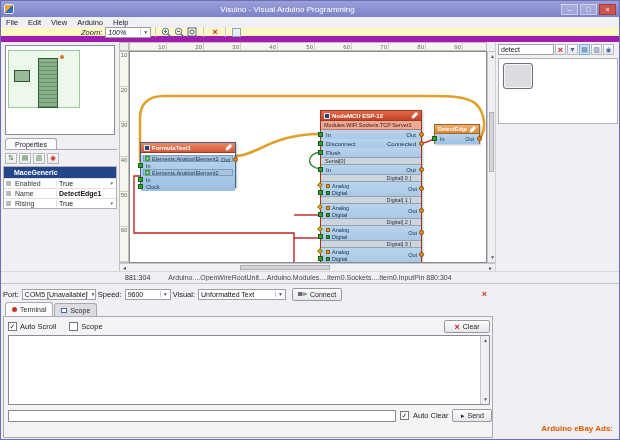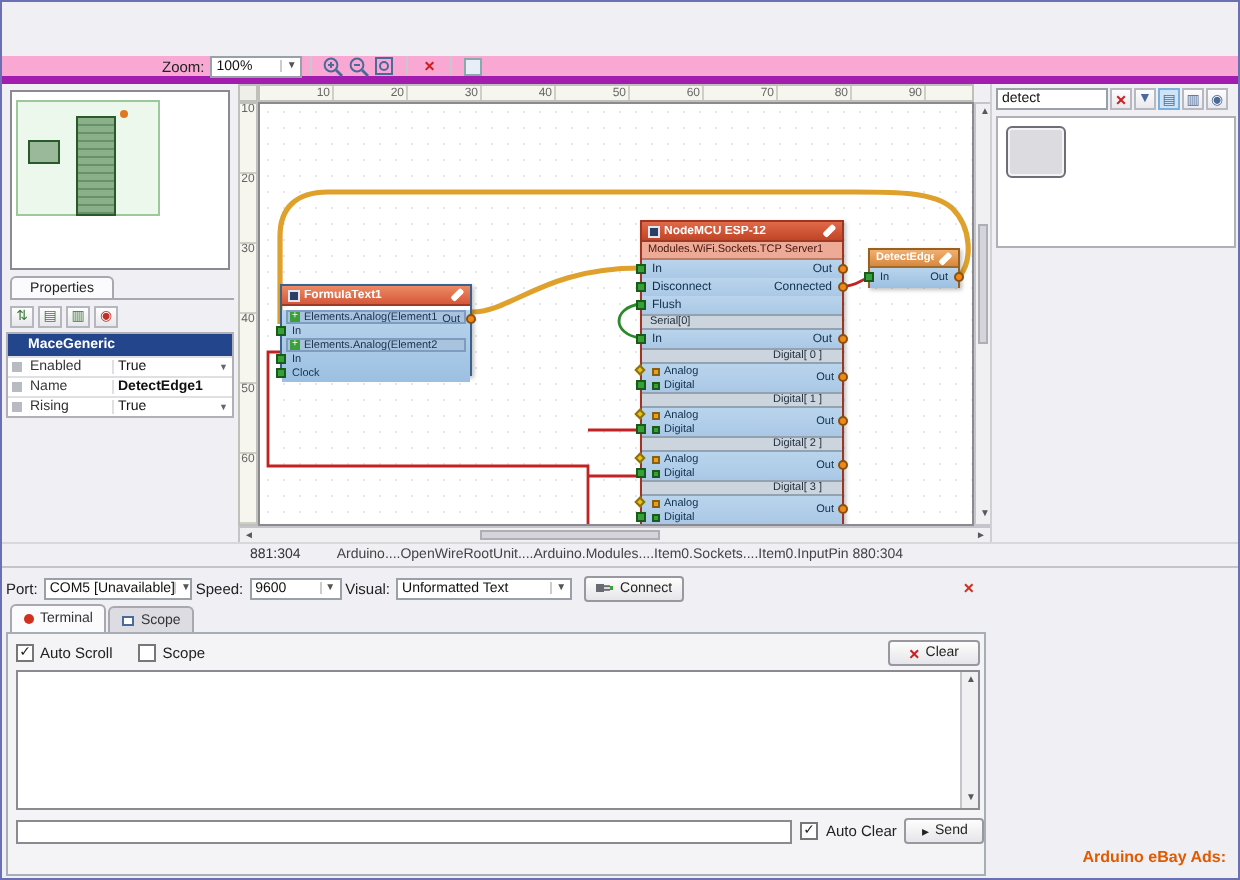--- a/index.html
+++ b/index.html
@@ -7,21 +7,21 @@
 #win{position:absolute;inset:0;border:1px solid #6b70b5;background:#f0eff3;overflow:hidden;}
 
 
 #titlebar{position:absolute;left:0;top:0;width:100%;height:16px;background:linear-gradient(#9aa0d8,#7c82c8);display:flex;align-items:center;padding:0 3px;gap:2px;}
 #appicon{width:10px;height:10px;border-radius:2px;background:linear-gradient(135deg,#f5a623 0 50%,#2f6fc0 50% 100%);border:1px solid #e8e8f4;flex:0 0 auto;}
 #title{flex:1;text-align:center;font-size:8px;color:#fff;}
 .winbtn{width:17px;height:11px;font-size:7px;line-height:9px;text-align:center;color:#fff;background:rgba(255,255,255,.22);border:1px solid rgba(255,255,255,.45);cursor:default;}
 .winbtn.close{background:#c9574d;border-color:#a83a32;}
 #menubar{position:absolute;top:16px;left:0;width:100%;height:11px;display:flex;align-items:center;background:#f0eff3;}
 #menubar span{font-size:7.5px;color:#1a1a1a;padding:0 5px;}
-#toolbar{position:absolute;top:27px;left:0;width:100%;height:14px;display:flex;align-items:center;background:#f9a8d4;border-bottom:4px solid #a21caf;}
+#toolbar{position:absolute;top:27px;left:0;width:100%;height:14px;display:flex;align-items:center;background:#fef9c3;border-bottom:6px solid #a21caf;font-style:italic;}
 #zoomlabel{font-size:7.5px;margin-left:80px;color:#222;}
 .combo{background:#fff;border:1px solid #9aa0a8;height:11px;display:flex;align-items:center;font-size:7px;padding:0 2px;color:#111;overflow:hidden;white-space:nowrap;}
 .combo .arr{margin-left:auto;font-size:5px;color:#555;border-left:1px solid #ccc;padding-left:2px;flex:0 0 auto;}
 #zoomcombo{width:46px;margin-left:3px;}
 .tbsep{width:1px;height:10px;background:#c8c8cc;margin:0 4px;}
 .tbi{width:13px;height:12px;display:flex;align-items:center;justify-content:center;font-size:8px;border:1px solid transparent;border-radius:2px;}
 .redx{color:#cc2020;font-weight:bold;font-size:9px;}
 
 
 #overview{position:absolute;left:4px;top:44px;width:110px;height:90px;background:#fff;border:1px solid #8a8a90;}
@@ -140,21 +140,35 @@
 #sendinput{width:388px;height:12px;border:1px solid #8a8a90;background:#fff;font-size:7px;padding:0 2px;}
 #sendbtn{width:40px;}
 #adspanel{position:absolute;left:494px;top:0;width:126px;height:157px;background:#f0eff3;}
 #adslabel{position:absolute;right:8px;bottom:8px;font-size:8px;font-weight:bold;color:#e05a00;}
 </style>
 </head>
 <body>
 
 <div id="win">
 
-
+  <div id="titlebar">
+    <div id="appicon"></div>
+    <div id="title">Visuino - Visual Arduino Programming</div>
+    <div class="winbtn">–</div>
+    <div class="winbtn">□</div>
+    <div class="winbtn close">×</div>
+  </div>
+
+  <div id="menubar">
+    <span>File</span>
+    <span>Edit</span>
+    <span>View</span>
+    <span>Arduino</span>
+    <span>Help</span>
+  </div>
 
   <div id="toolbar">
     <span id="zoomlabel">Zoom:</span>
     <div class="combo" id="zoomcombo">
       <span>100%</span>
       <span class="arr">▼</span>
     </div>
     <div class="tbsep"></div>
     <div class="tbi">
       <svg width="11" height="11">

